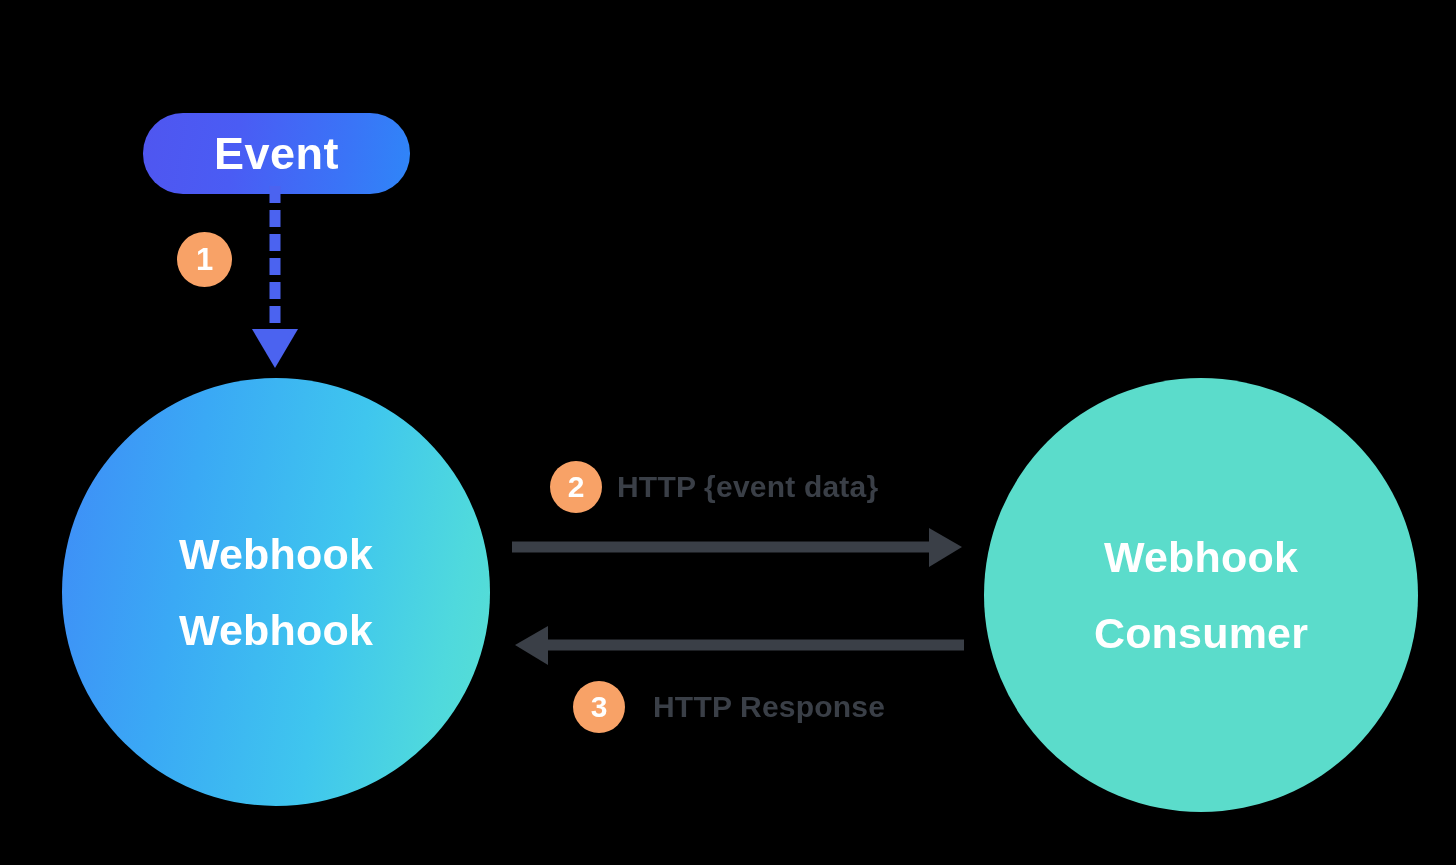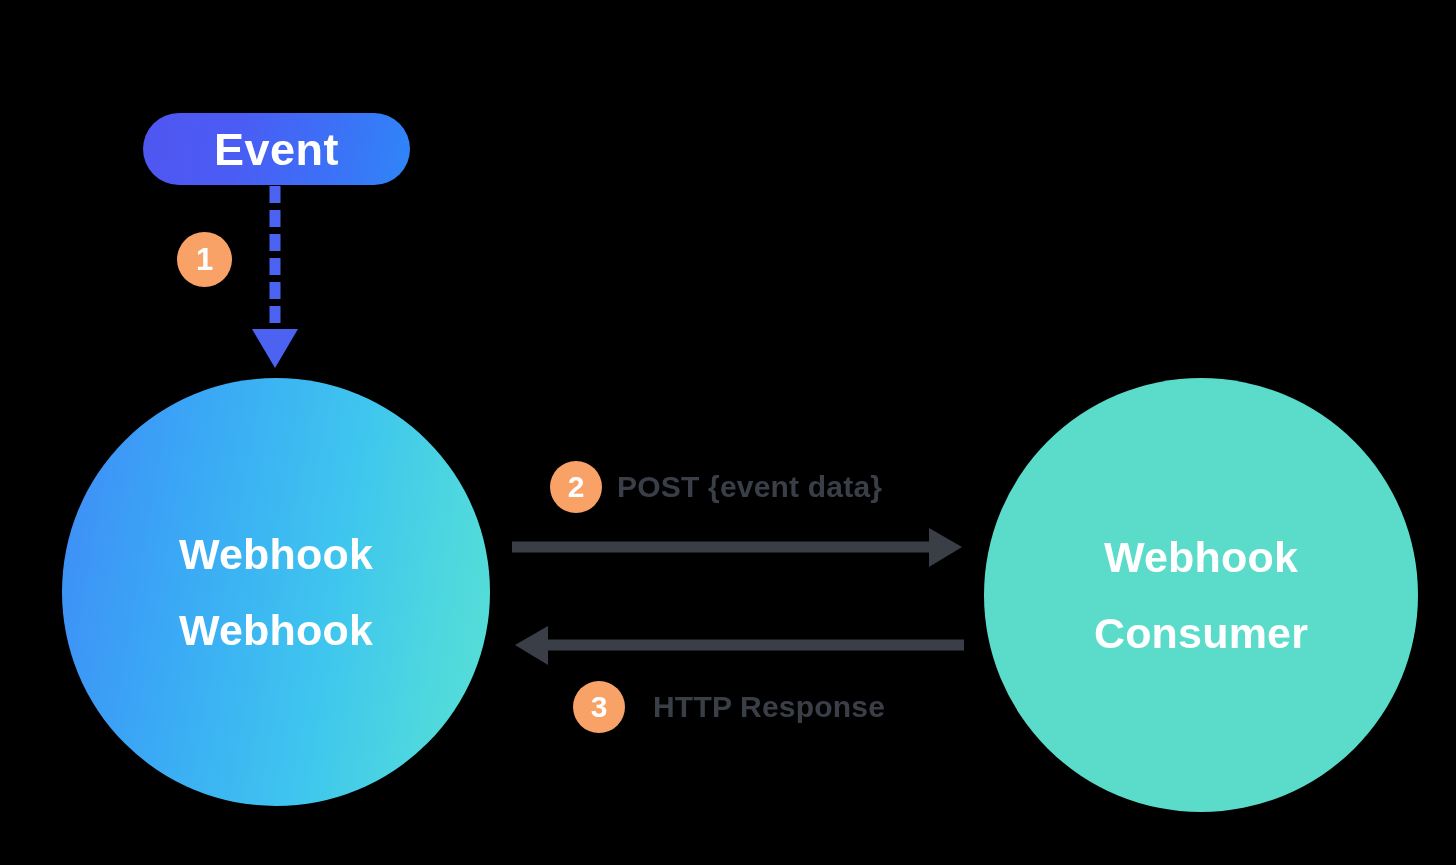--- a/index.html
+++ b/index.html
@@ -21,21 +21,21 @@
     width: 1456px;
     height: 865px;
   }
 
   
   .event-pill {
     position: absolute;
     left: 143px;
     top: 113px;
     width: 267px;
-    height: 72px;
+    height: 81px;
     border-radius: 40px;
     background: linear-gradient(100deg, #4f56f0 0%, #4a5cf4 35%, #3a74f7 75%, #2f86f8 100%);
     display: flex;
     align-items: center;
     justify-content: center;
   }
   .event-pill .label {
     color: #ffffff;
     font-size: 45px;
     font-weight: bold;
@@ -196,17 +196,17 @@
   <svg class="flow-arrow flow-arrow-request" viewBox="0 0 470 42" width="470" height="42">
     <line x1="7" y1="19" x2="432" y2="19" stroke="#3a3f47" stroke-width="11" stroke-linecap="butt"></line>
     <polygon points="457,19 424,0 424,39" fill="#3a3f47"></polygon>
   </svg>
 
   <svg class="flow-arrow flow-arrow-response" viewBox="0 0 470 42" width="470" height="42">
     <line x1="38" y1="21" x2="459" y2="21" stroke="#3a3f47" stroke-width="11" stroke-linecap="butt"></line>
     <polygon points="10,21 43,2 43,41" fill="#3a3f47"></polygon>
   </svg>
 
-  <div class="flow-label flow-label-request">POST {event data}</div>
+  <div class="flow-label flow-label-request">HTTP {event data}</div>
 
   <div class="flow-label flow-label-response">HTTP Response</div>
 
 </div>
 
 </body></html>

